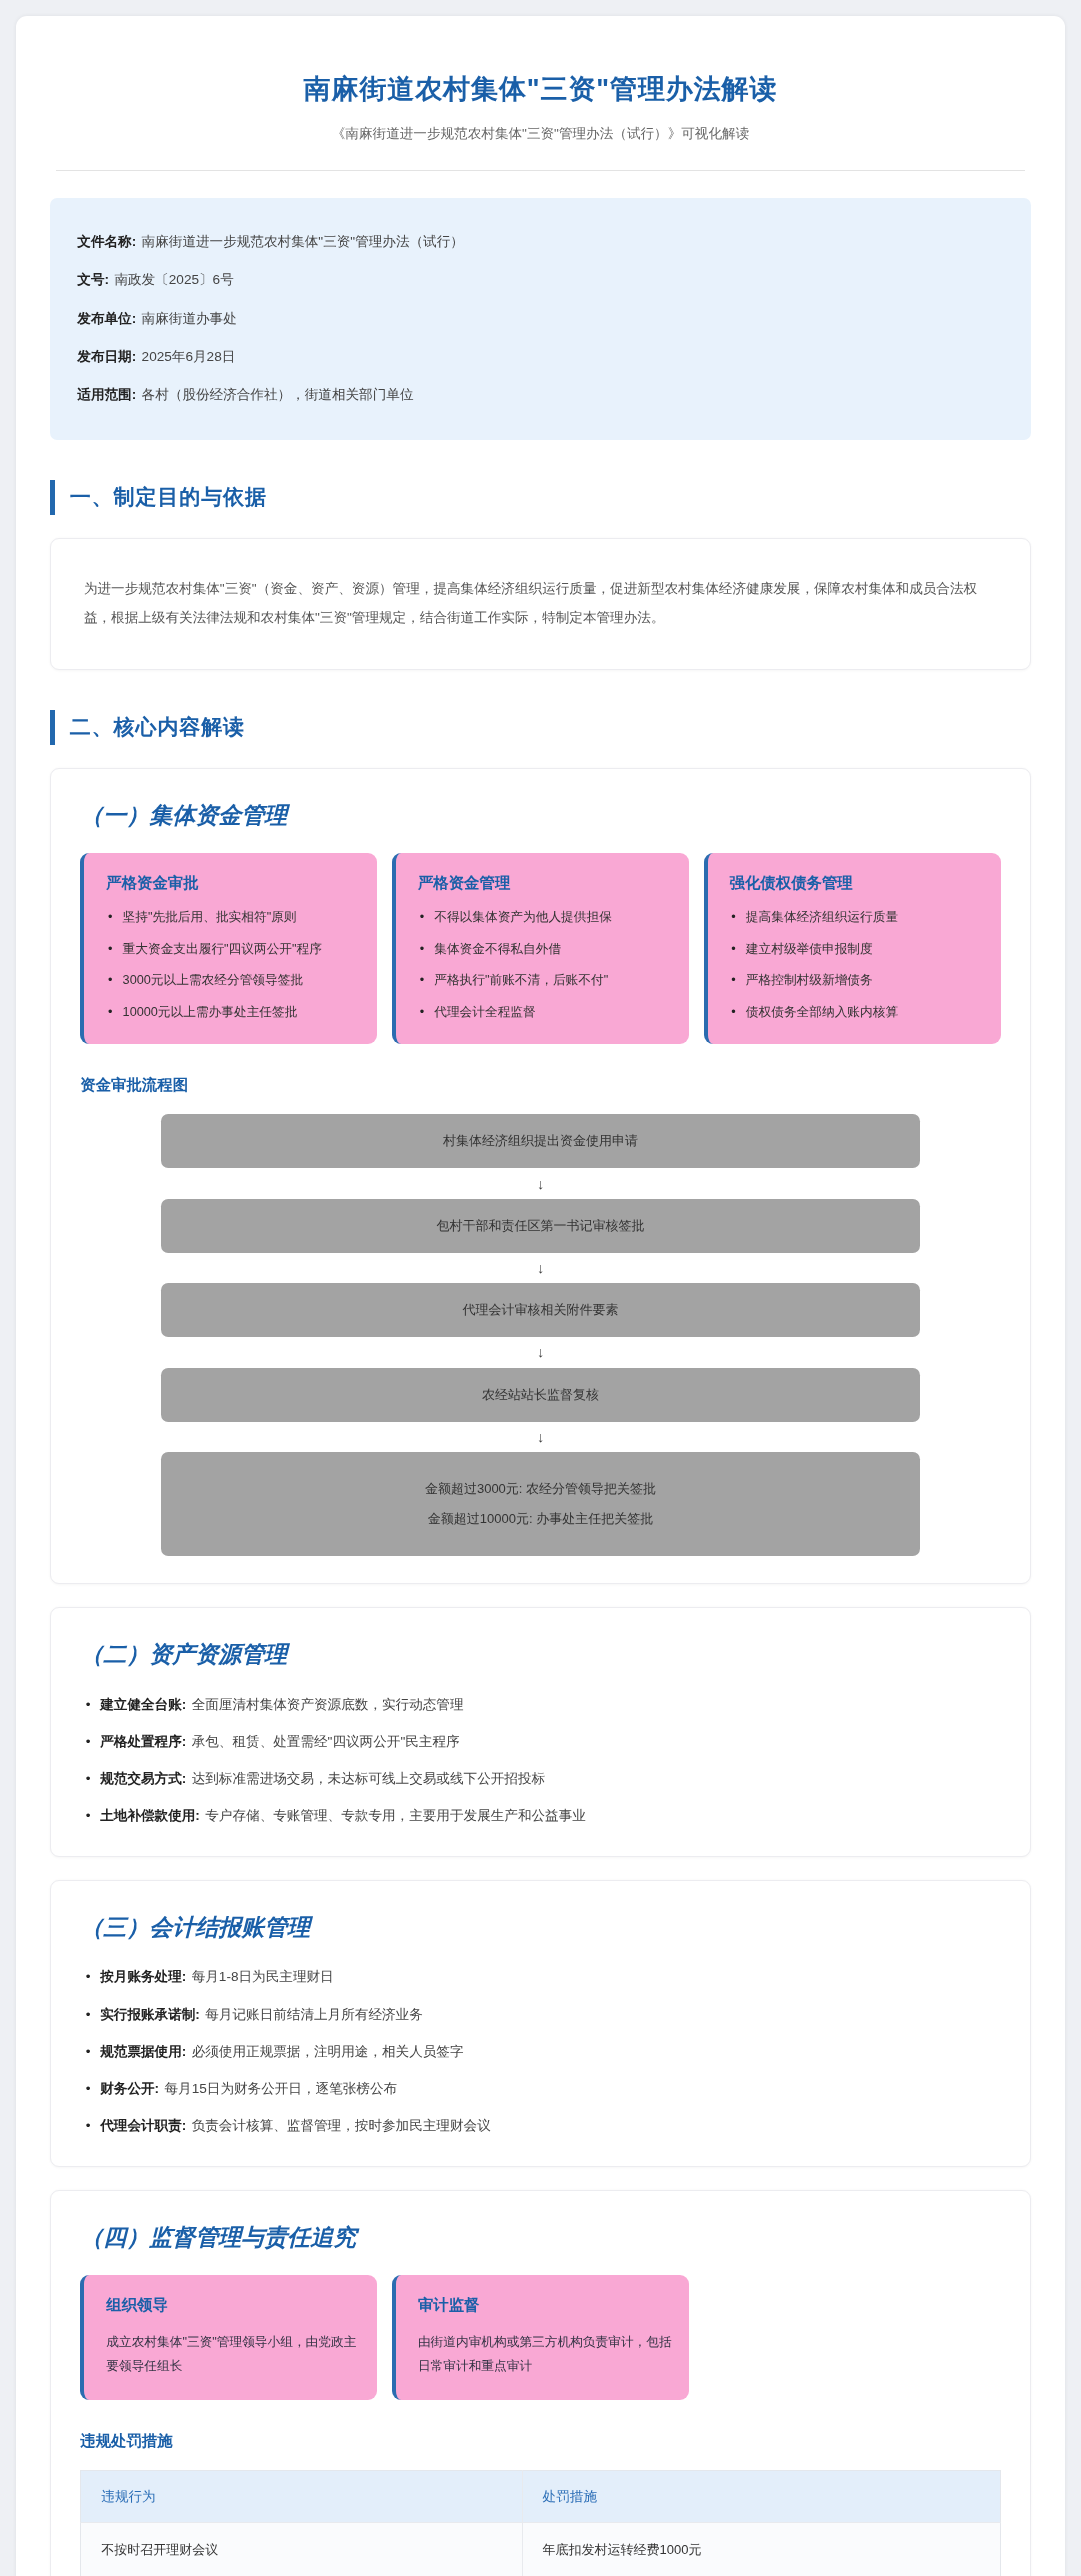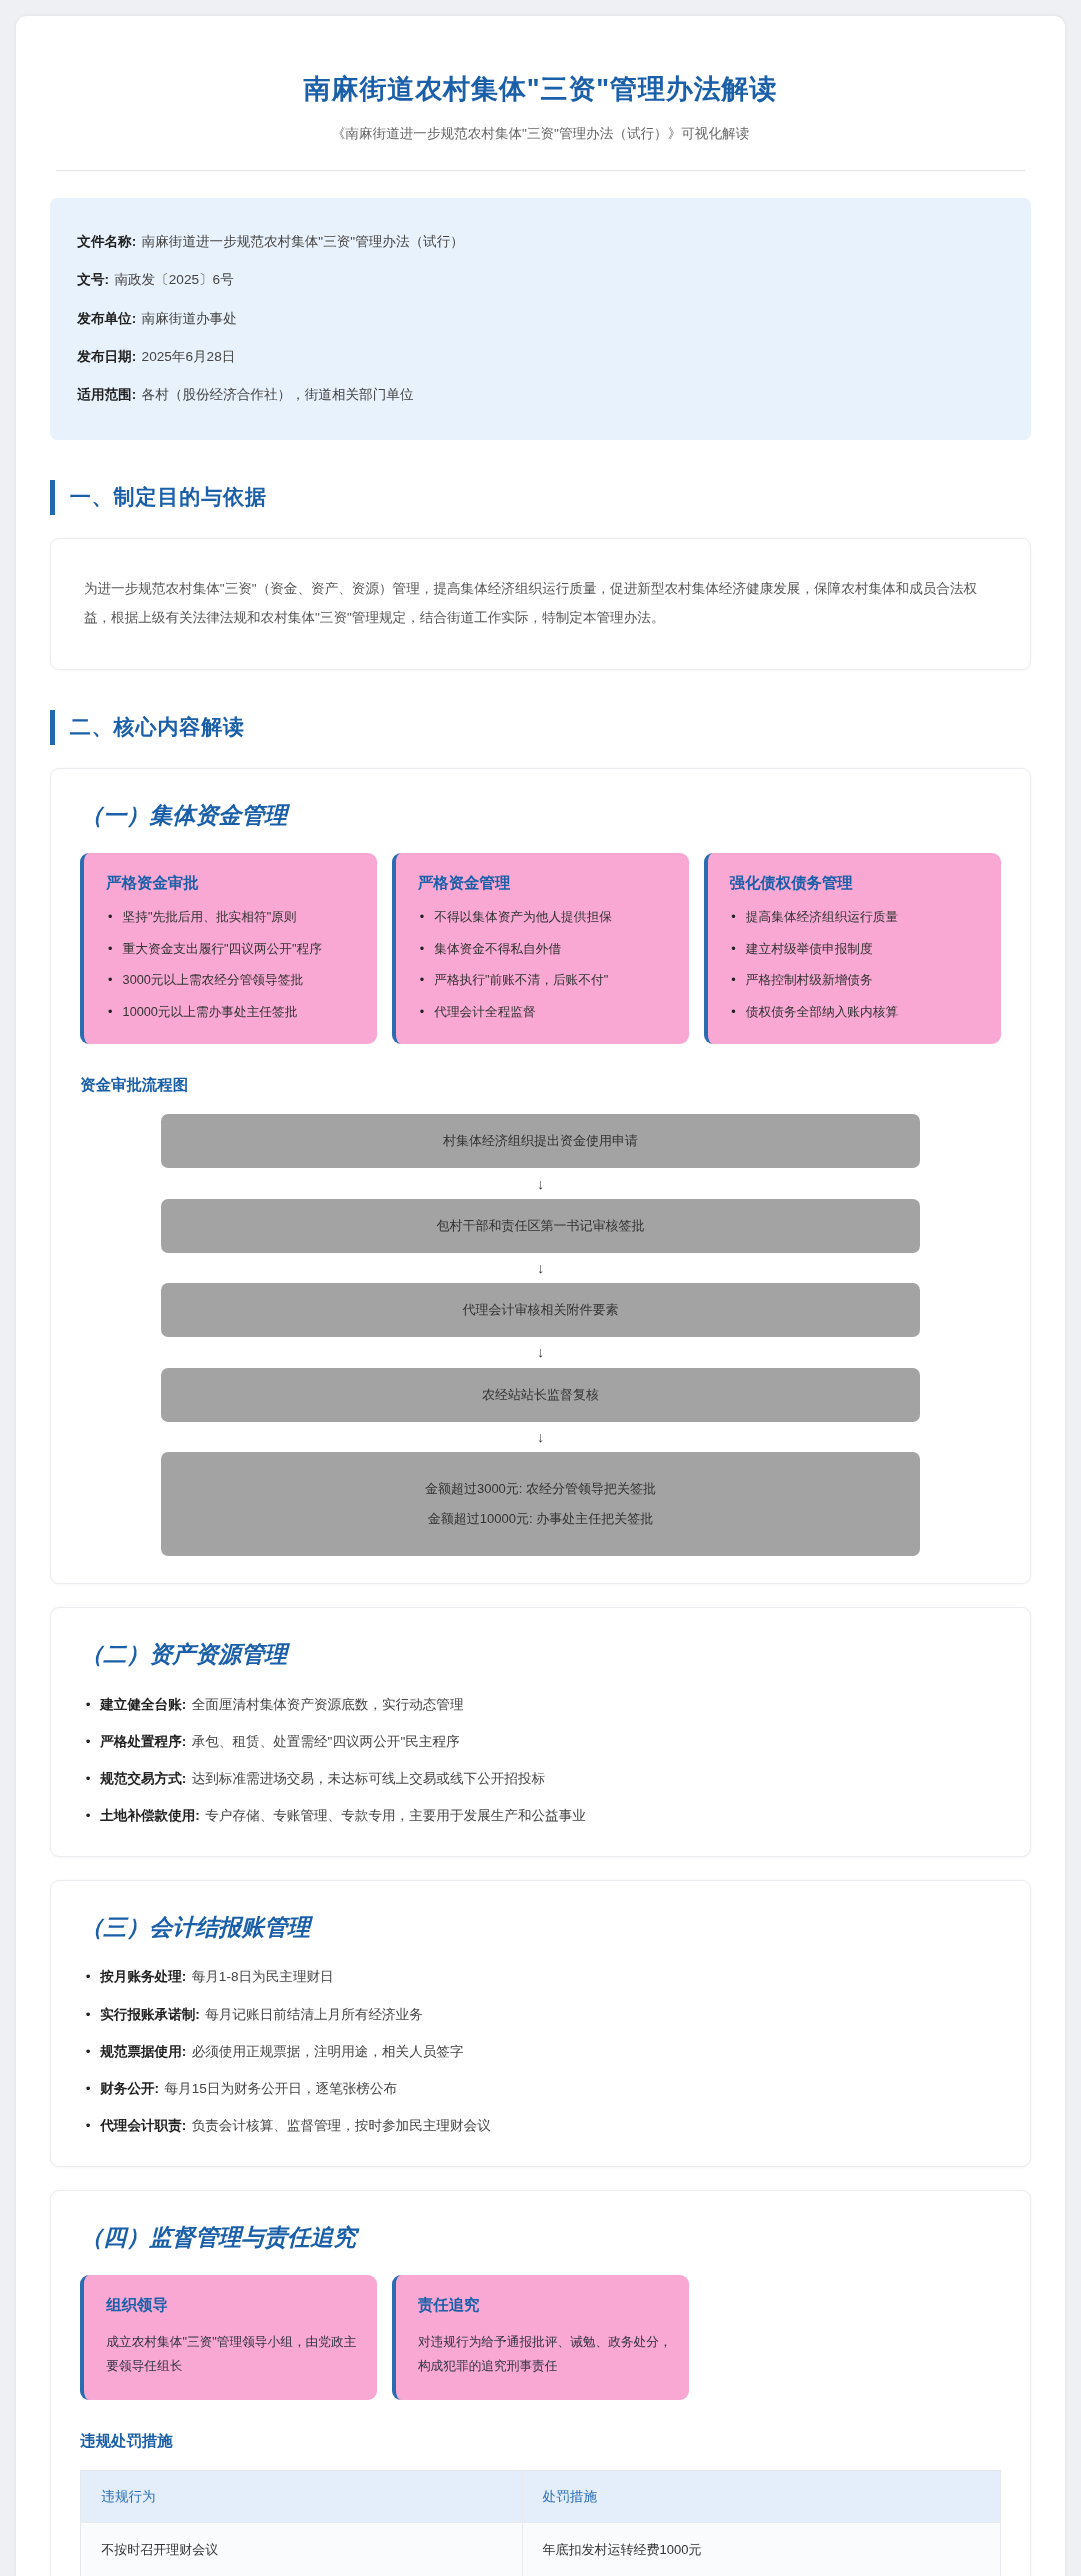--- a/index.html
+++ b/index.html
@@ -250,22 +250,22 @@
   </div>
 
   <div class="panel">
     <h3 class="sub-title">（四）监督管理与责任追究</h3>
     <div class="cards3">
       <div class="mini-card">
         <h4>组织领导</h4>
         <div class="card-text">成立农村集体"三资"管理领导小组，由党政主要领导任组长</div>
       </div>
       <div class="mini-card">
-        <h4>责任追究</h4>
-        <div class="card-text">对违规行为给予通报批评、诫勉、政务处分，构成犯罪的追究刑事责任</div>
+        <h4>审计监督</h4>
+        <div class="card-text">由街道内审机构或第三方机构负责审计，包括日常审计和重点审计</div>
       </div>
     </div>
 
     <h4 class="table-title">违规处罚措施</h4>
     <table class="punish">
       <thead>
         <tr>
           <th>违规行为</th>
           <th>处罚措施</th>
         </tr>

